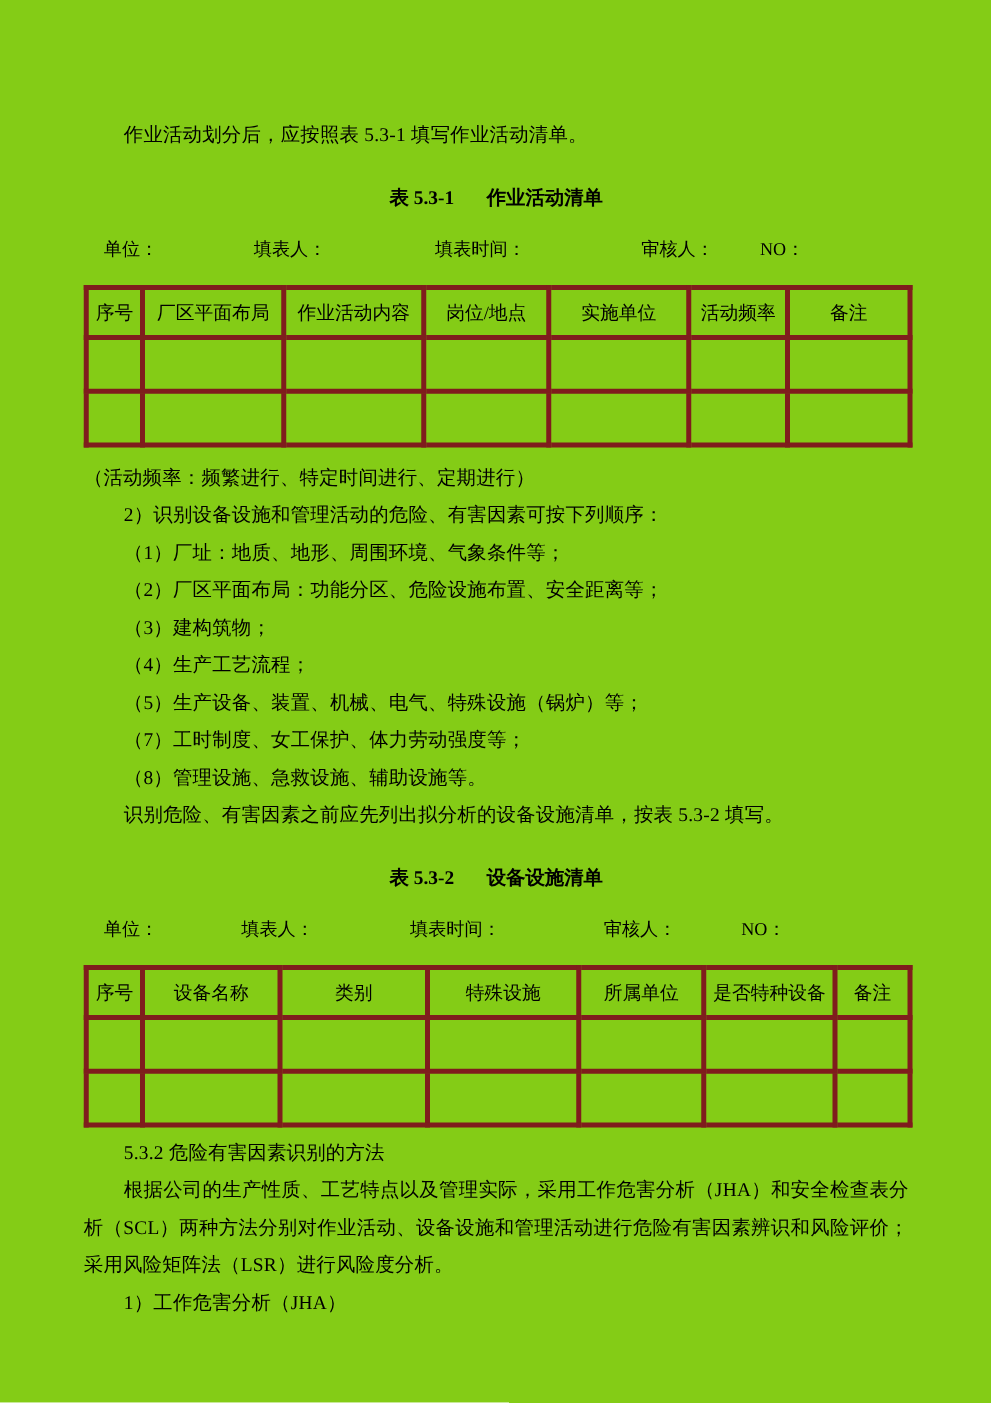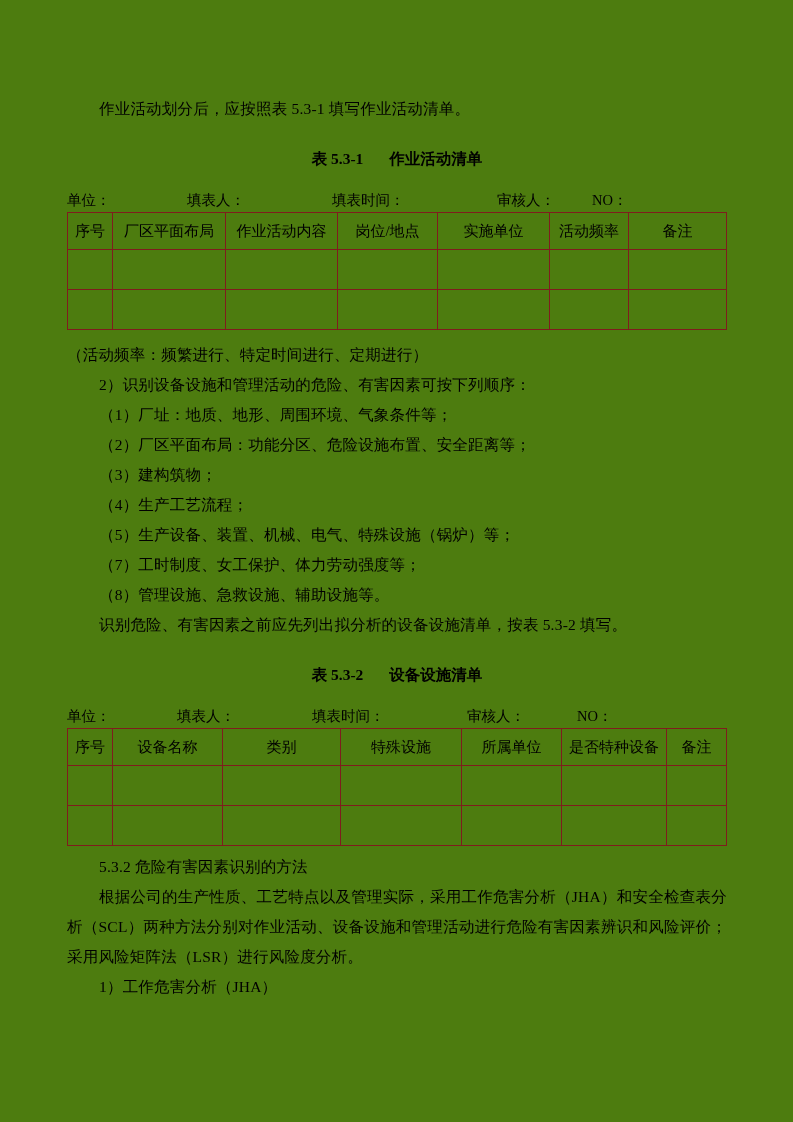--- a/index.html
+++ b/index.html
@@ -9,21 +9,21 @@
     background: #ffffff;
   }
   body {
     font-family: "Liberation Serif", "DejaVu Serif", serif;
     color: #000000;
   }
   .page {
     position: relative;
     width: 793px;
     height: 1122px;
-    background: #4d7c0f;
+    background: #84cc16;
     margin: 0 auto;
     overflow: hidden;
     box-sizing: border-box;
   }
   .content {
     position: absolute;
     left: 67px;
     top: 94px;
     width: 660px;
   }
@@ -65,21 +65,21 @@
   .tbl-title .sep {
     display: inline-block;
     width: 26px;
   }
 
   
   .meta-row {
     display: flex;
     font-size: 14.5px;
     line-height: 24px;
-    margin: 0;
+    margin: 16px;
     white-space: nowrap;
   }
   .meta-row span { display: inline-block; }
 
   .meta-a .m0 { width: 120px; }
   .meta-a .m1 { width: 145px; }
   .meta-a .m2 { width: 165px; }
   .meta-a .m3 { width: 95px; }
   .meta-a .m4 { width: 60px; }
 
@@ -91,21 +91,21 @@
 
   
   table.doc-table {
     border-collapse: collapse;
     width: 659px;
     table-layout: fixed;
     margin: 0;
   }
   table.doc-table th,
   table.doc-table td {
-    border: 1px solid #7f1d1d;
+    border: 4px solid #7f1d1d;
     font-weight: normal;
     font-size: 15px;
     text-align: center;
     vertical-align: middle;
     padding: 0;
     overflow: hidden;
     white-space: nowrap;
   }
   table.doc-table th { height: 36px; }
   table.doc-table td { height: 39px; }

